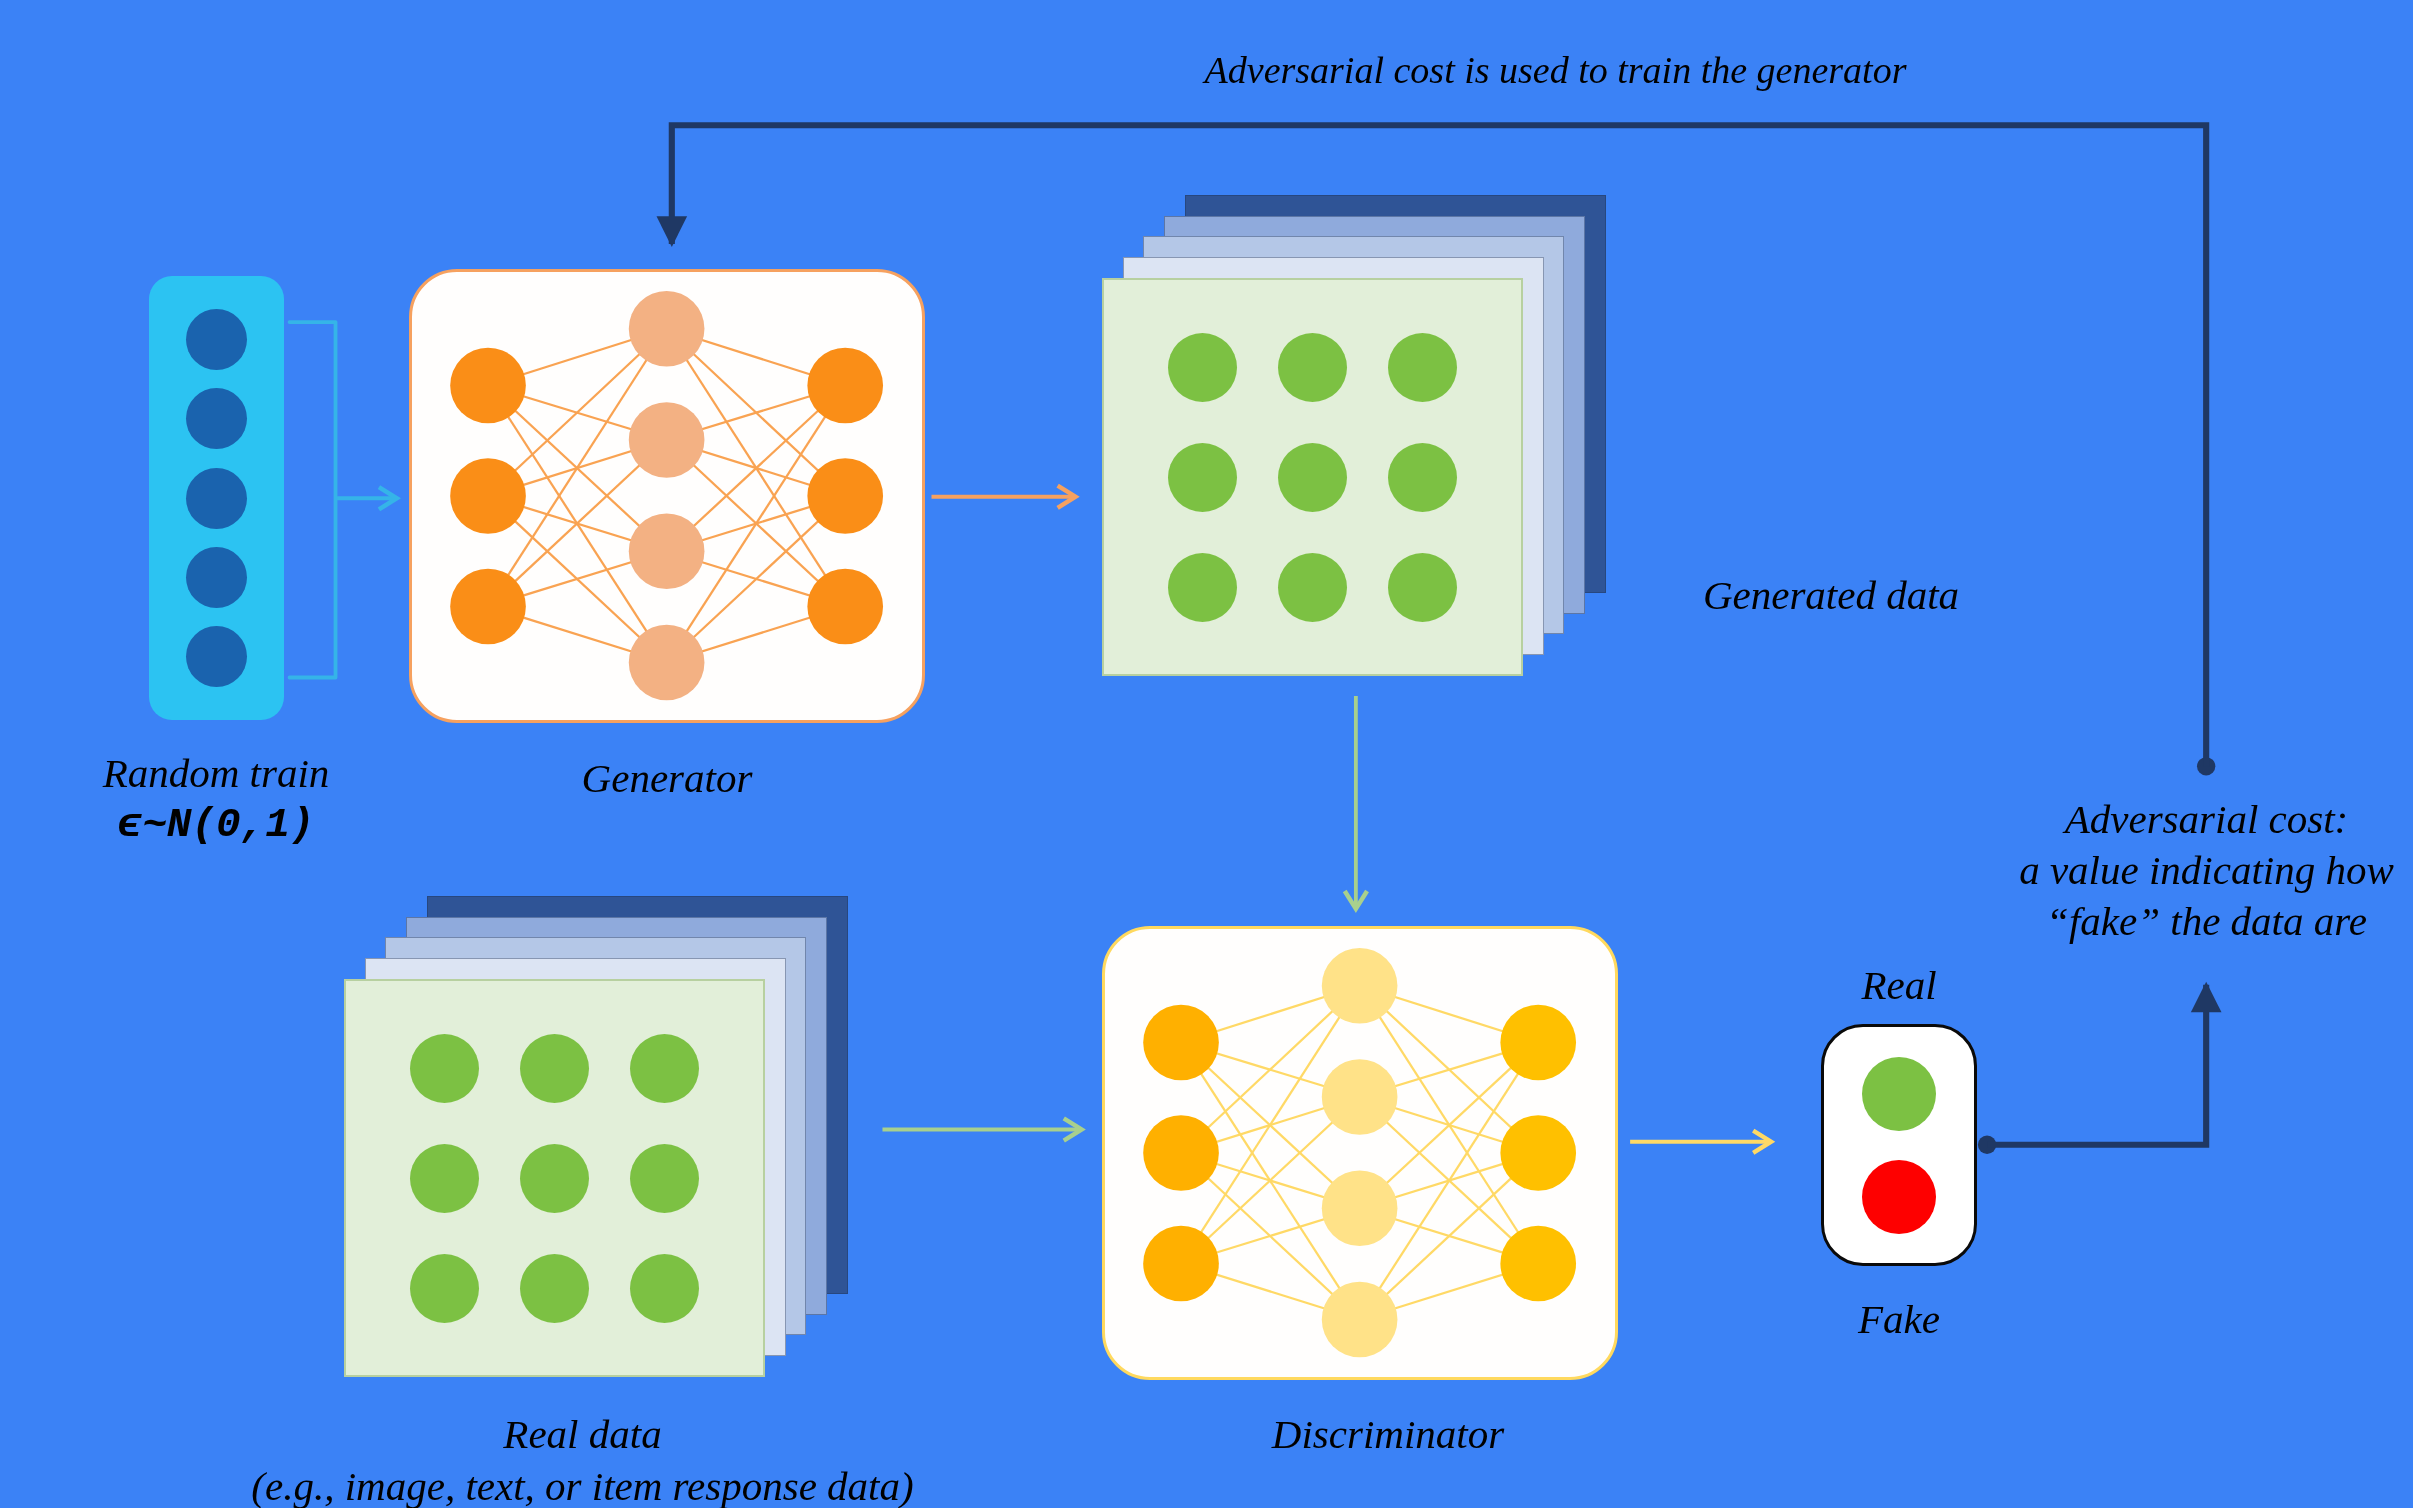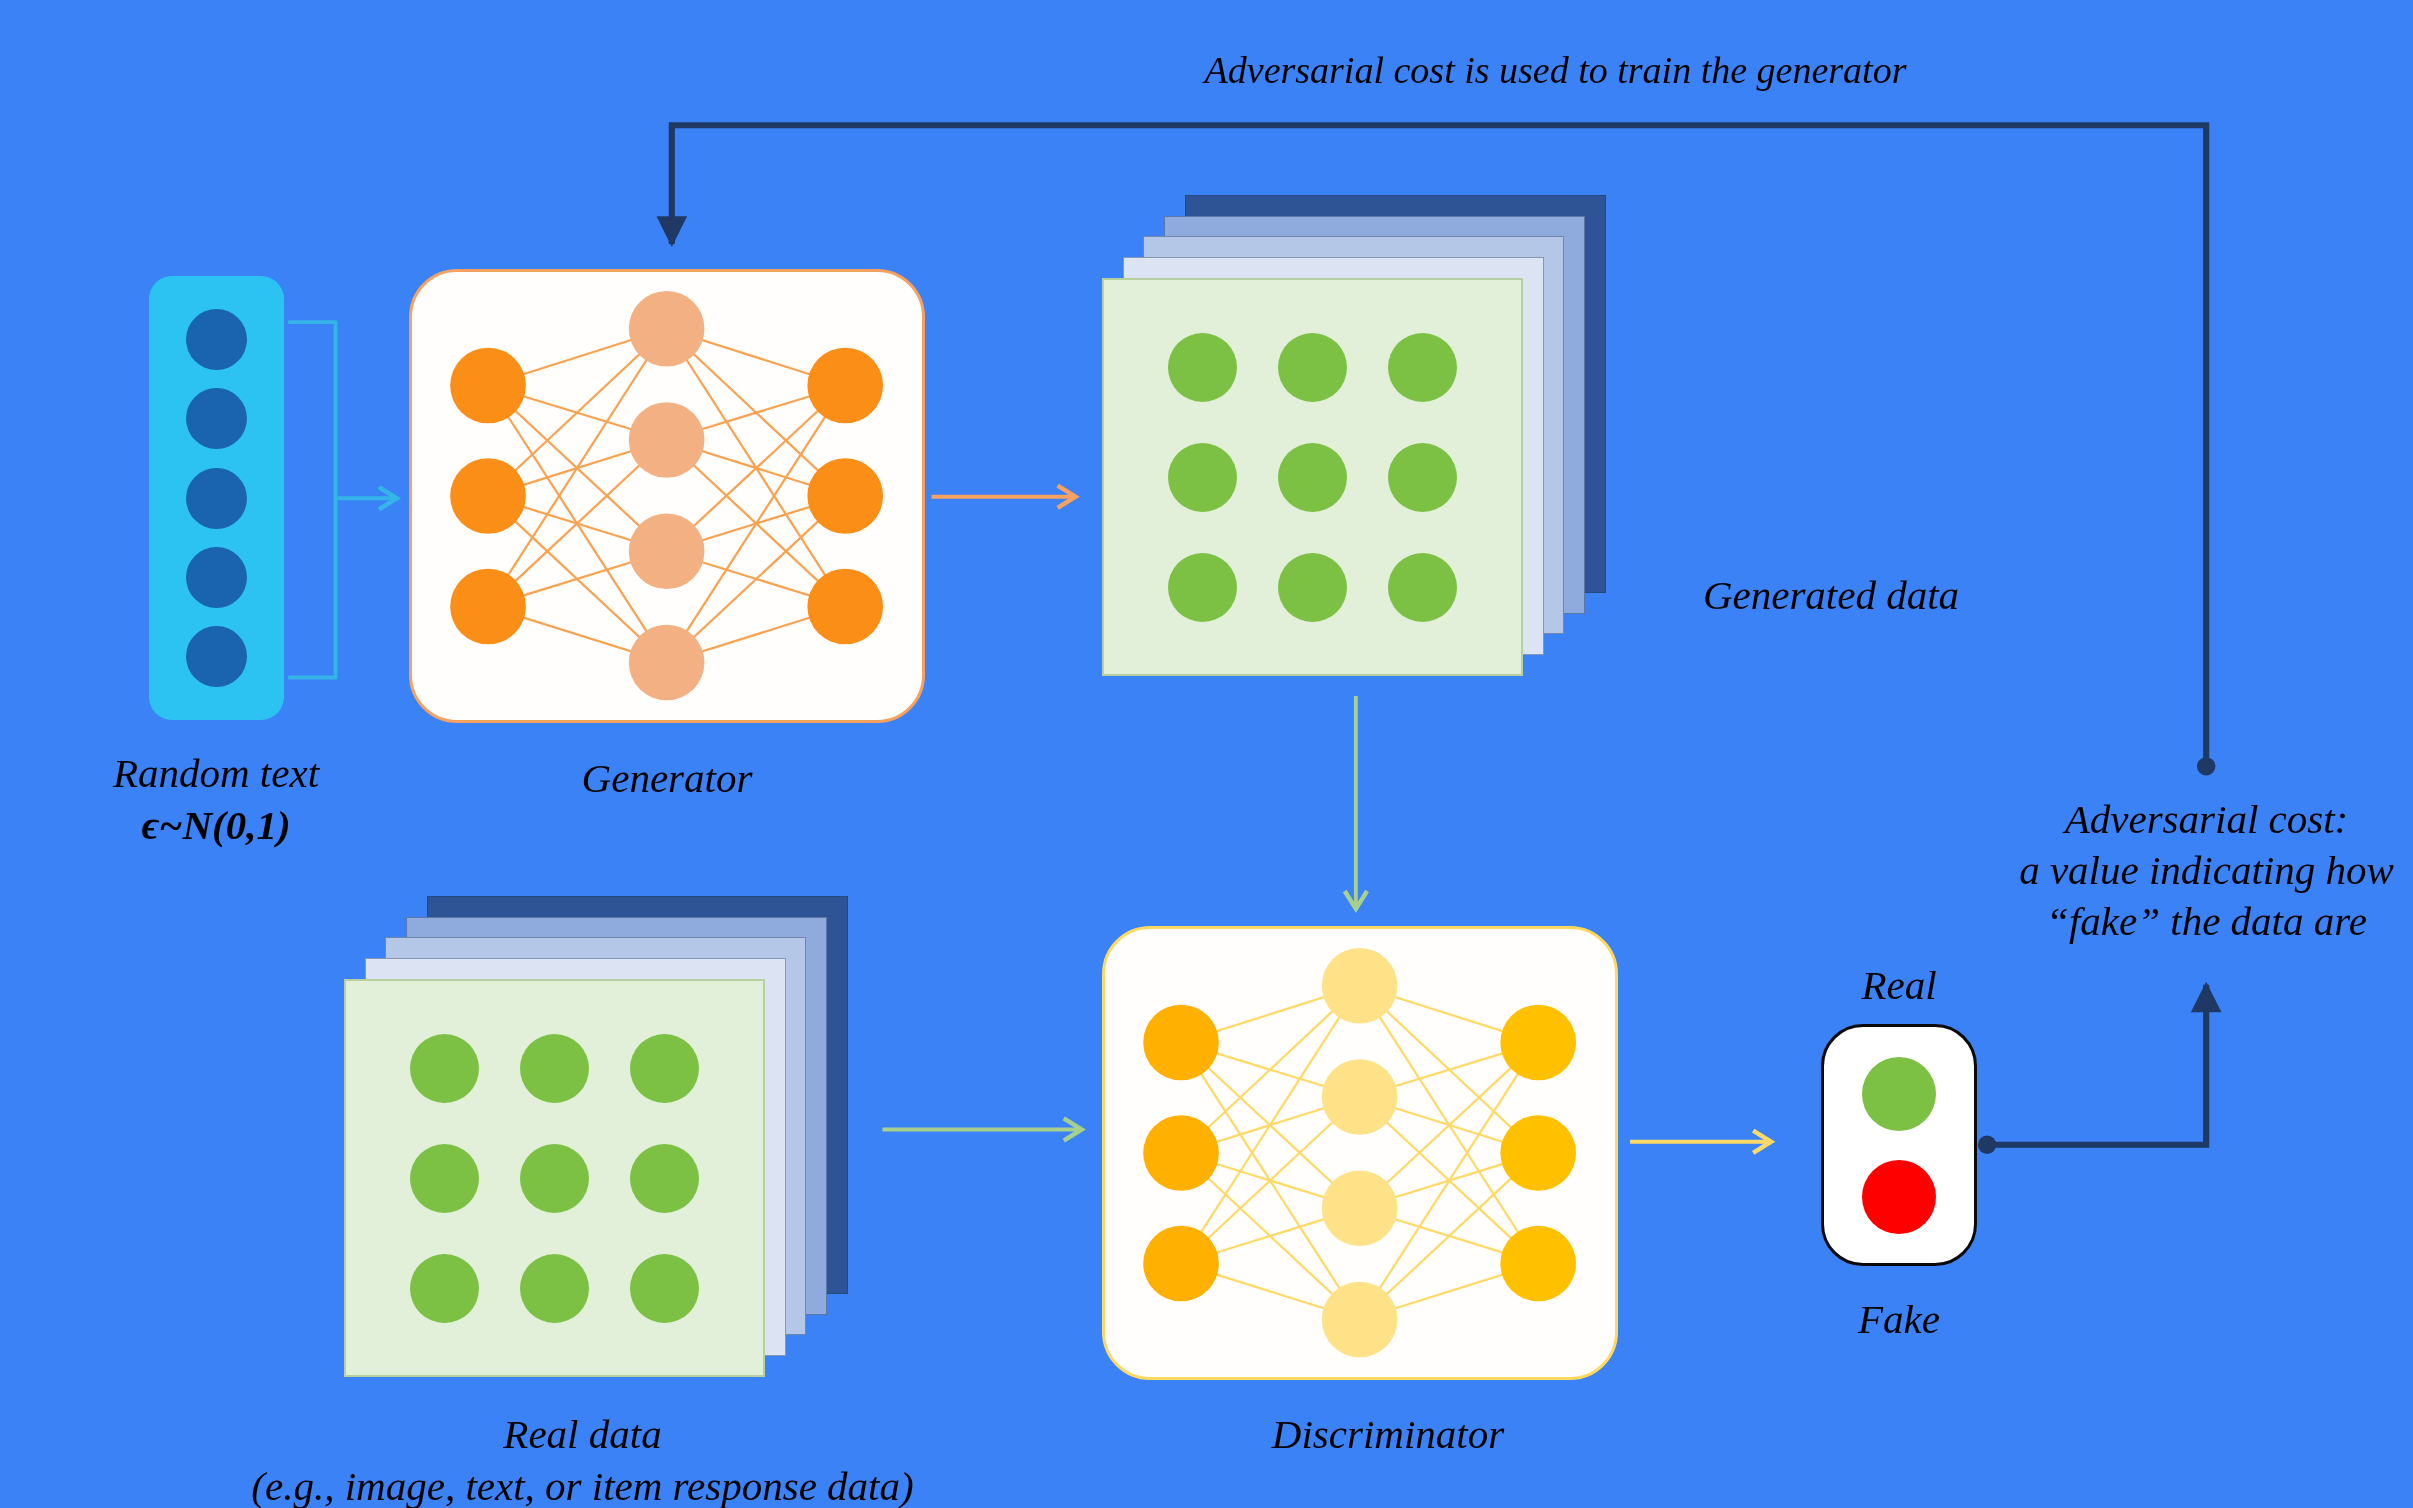--- a/index.html
+++ b/index.html
@@ -12,21 +12,21 @@
   .label{position:absolute;z-index:5;font-style:italic;color:#000;text-align:center;font-size:41px;line-height:52px}
   .lbl-top{left:996px;top:44px;width:1119px;font-size:38px}
   .lbl-noise{left:63px;top:747px;width:306px}
   .lbl-generator{left:409px;top:752px;width:516px}
   .lbl-generated{left:1632px;top:569px;width:398px}
   .lbl-real-data{left:77px;top:1408px;width:1011px}
   .lbl-discriminator{left:1130px;top:1408px;width:516px}
   .lbl-real{left:1821px;top:959px;width:156px}
   .lbl-fake{left:1821px;top:1293px;width:156px}
   .lbl-cost{left:1969px;top:794px;width:475px;line-height:51px}
-  .formula{font-family:Liberation Serif, serif;font-weight:600}
+  .formula{font-family:Liberation Mono, monospace;font-weight:600}
 
   .noise-box{position:absolute;left:149px;top:276px;width:135px;height:444px;background:#2cc3f2;border-radius:23px;z-index:2;
              display:flex;flex-direction:column;align-items:center;justify-content:center;gap:18.4px}
   .noise-node{width:61px;height:61px;border-radius:50%;background:#1a63ae}
 
   .nn-box{position:absolute;width:516px;height:454px;background:#fffefd;border-radius:48px;z-index:2}
   .gen-box{left:409px;top:269px;border:3.8px solid #f6a15f}
   .disc-box{left:1102px;top:926px;border:3.8px solid #ffd95e}
   .nn-box svg{width:100%;height:100%;display:block}
 
@@ -87,21 +87,21 @@
   <div class="label lbl-top">Adversarial cost is used to train the generator</div>
 
   <div class="noise-box">
     <div class="noise-node"></div>
     <div class="noise-node"></div>
     <div class="noise-node"></div>
     <div class="noise-node"></div>
     <div class="noise-node"></div>
   </div>
   <div class="label lbl-noise">
-    <div>Random text</div>
+    <div>Random train</div>
     <div class="formula">ϵ~N(0,1)</div>
   </div>
 
   <div class="nn-box gen-box">
     <svg class="nn" viewBox="0 0 673 592">
         <line x1="100" y1="150" x2="336" y2="75" stroke="#f9a352" stroke-width="3"></line>
         <line x1="100" y1="150" x2="336" y2="222" stroke="#f9a352" stroke-width="3"></line>
         <line x1="100" y1="150" x2="336" y2="369" stroke="#f9a352" stroke-width="3"></line>
         <line x1="100" y1="150" x2="336" y2="516" stroke="#f9a352" stroke-width="3"></line>
         <line x1="100" y1="296" x2="336" y2="75" stroke="#f9a352" stroke-width="3"></line>

